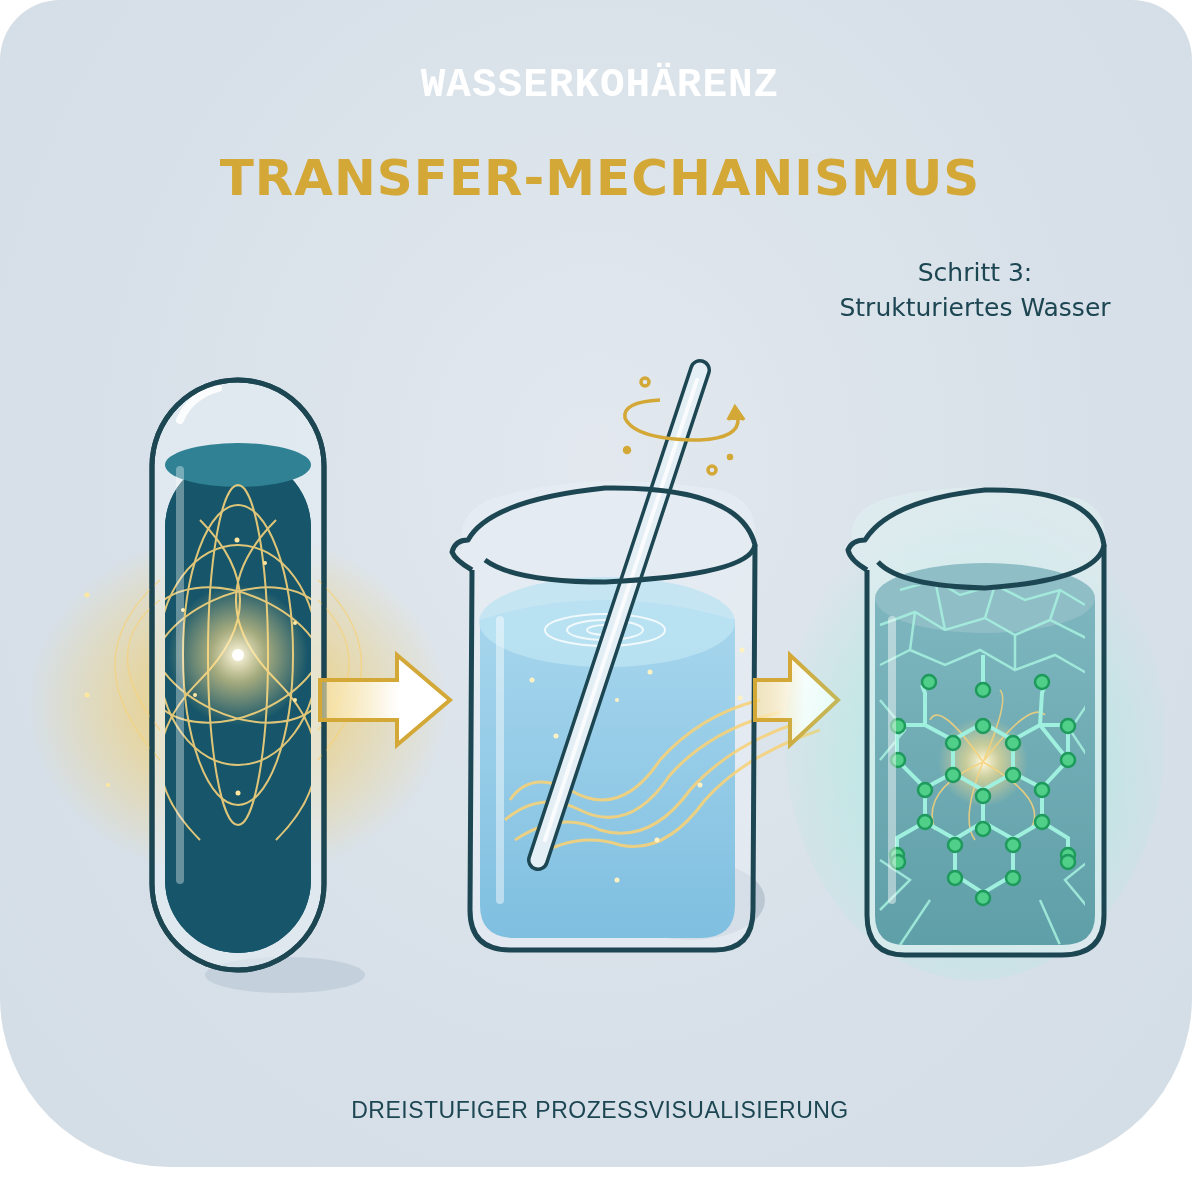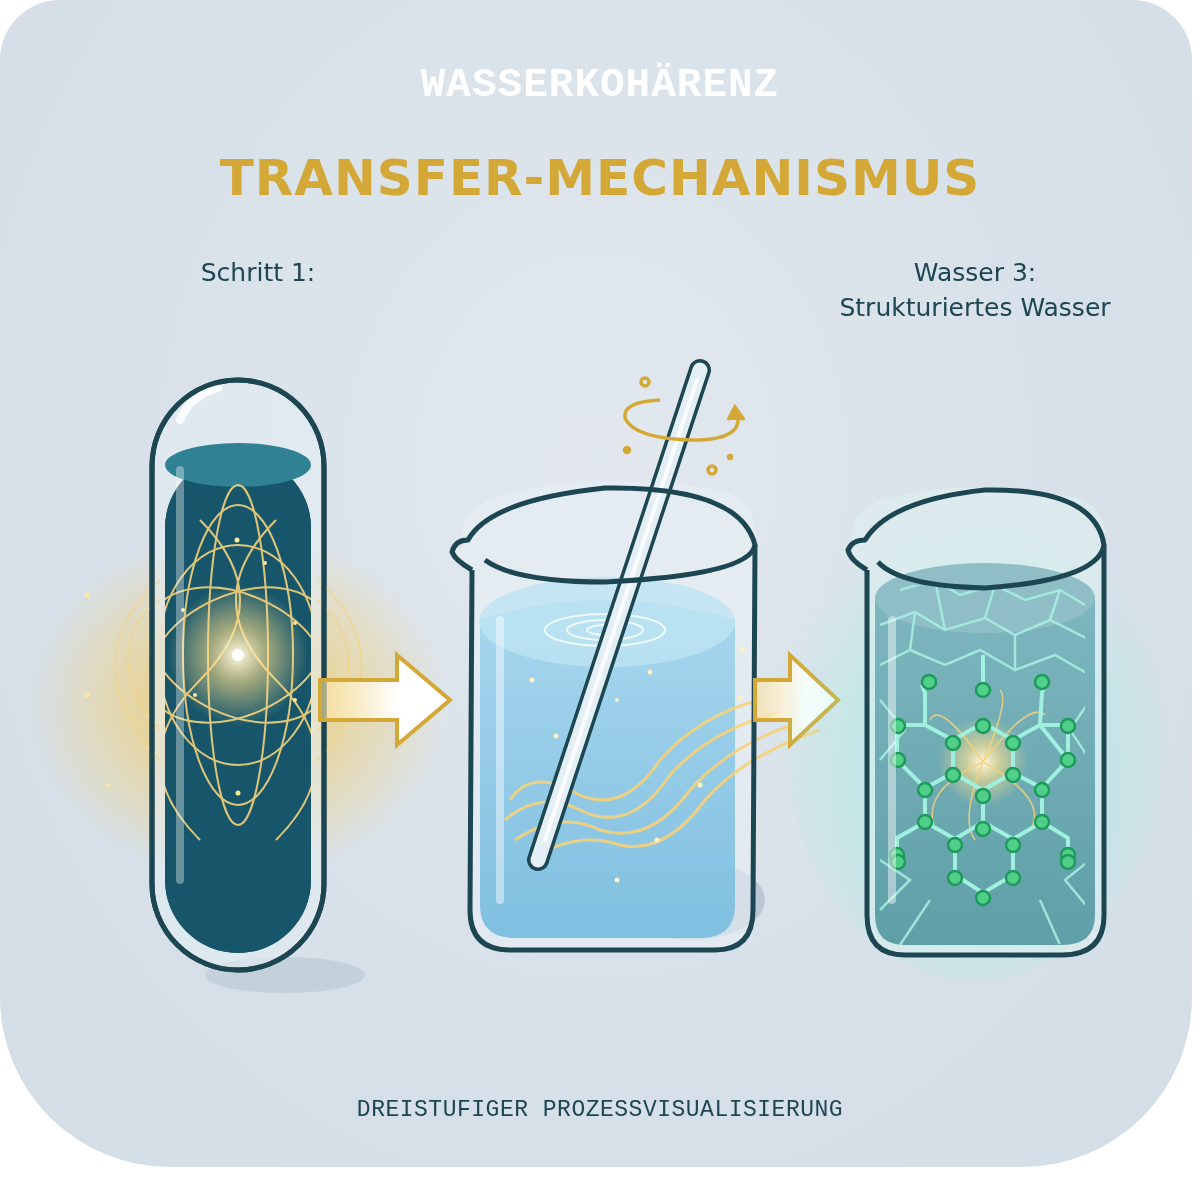--- a/index.html
+++ b/index.html
@@ -16,37 +16,36 @@
   }
   .title-1 { top:62px; font-size:41px; color:#ffffff;font-family:Liberation Mono, monospace; }
   .title-2 { top:128px; font-size:50px; color:#d3a836;margin-top:21px; }
   .step-label {
     position:absolute; top:255px; width:360px; text-align:center;
     color:#1d4653; font-size:25px; line-height:35px; font-family:"DejaVu Sans", sans-serif;
   }
   .step-label span { display:block; }
   .footer {
     position:absolute; top:1097px; left:0; width:1200px; text-align:center;
-    color:#1d4653; font-size:23px; letter-spacing:0.5px; font-family:Liberation Mono, monospace;
+    color:#1d4653; font-size:23px; letter-spacing:0.5px; font-family:Liberation Sans, sans-serif;
   }
   svg.art { position:absolute; left:0; top:0; }
 </style>
 </head>
 <body>
 
 <div class="card">
 
   <div class="title-1">WASSERKOHÄRENZ</div>
   <div class="title-2">TRANSFER-MECHANISMUS</div>
 
   <div class="step-label" style="left:78px;">
-    <span>Schritt 1:</span>
   </div>
   <div class="step-label" style="left:795px;">
-    <span>Wasser 3:</span>
+    <span>Schritt 3:</span>
     <span>Strukturiertes Wasser</span>
   </div>
 
   <svg class="art" width="1200" height="1200" viewBox="0 0 1200 1200">
     <defs>
       <radialGradient id="goldGlow" cx="50%" cy="50%" r="50%">
         <stop offset="0%" stop-color="#ffe9a0" stop-opacity="0.95"></stop>
         <stop offset="45%" stop-color="#f2cb62" stop-opacity="0.55"></stop>
         <stop offset="100%" stop-color="#f2cb62" stop-opacity="0"></stop>
       </radialGradient>

